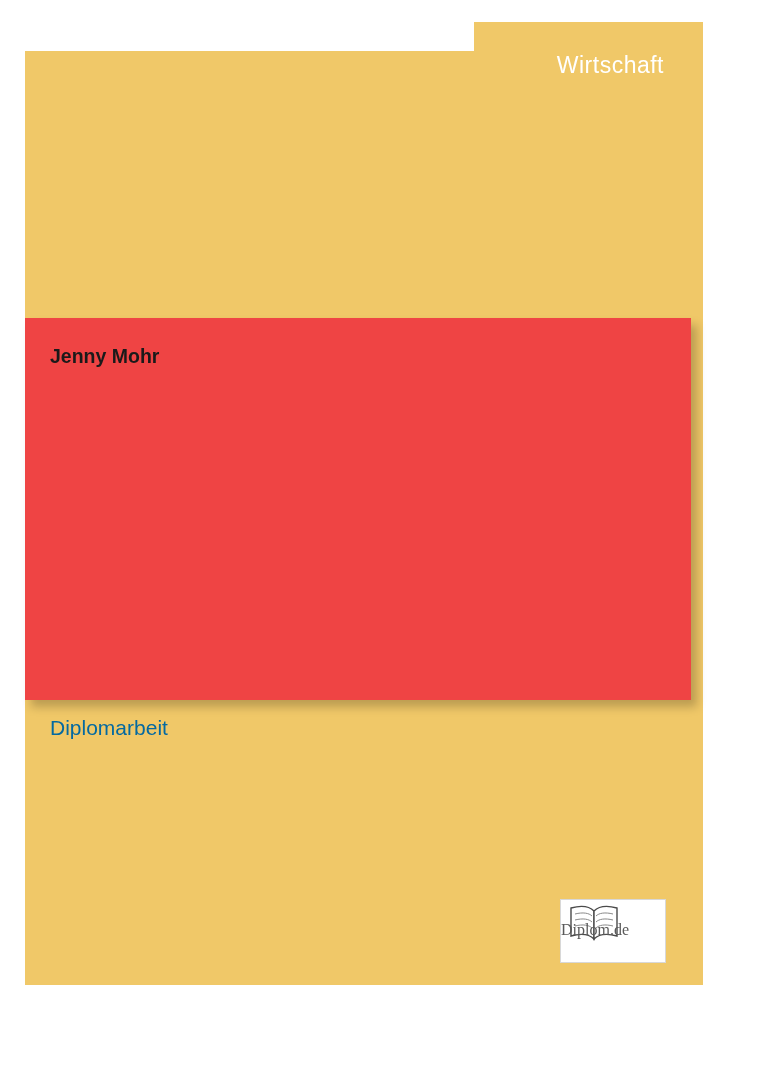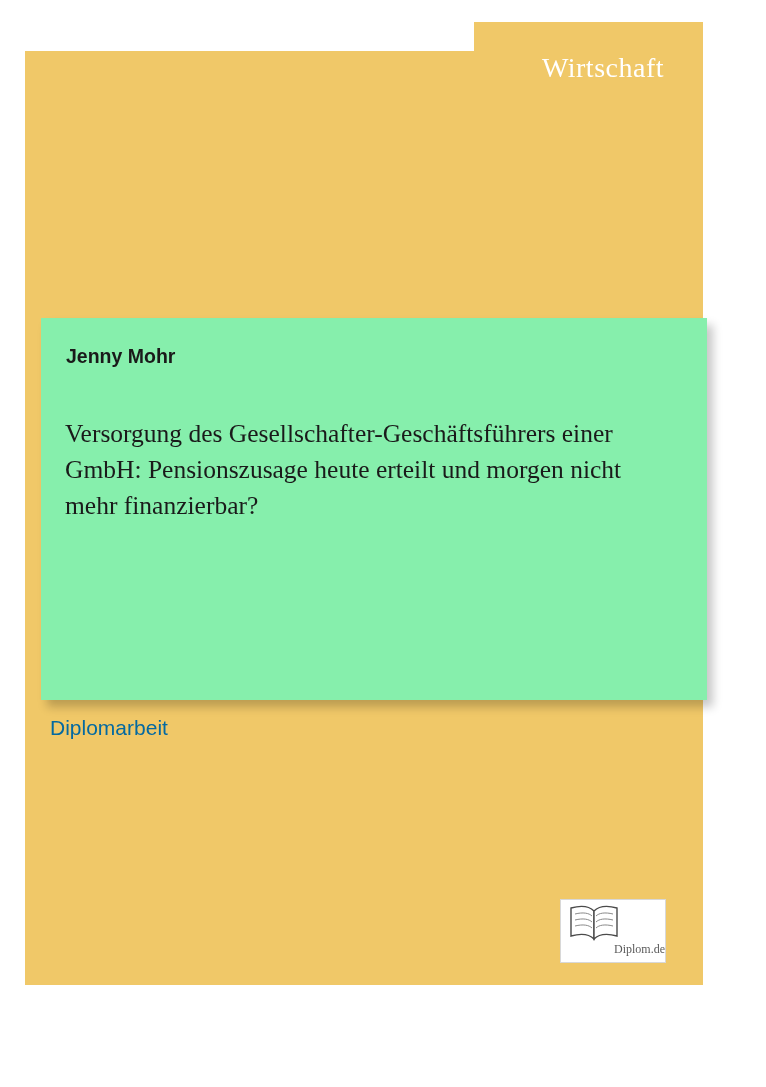--- a/index.html
+++ b/index.html
@@ -27,45 +27,45 @@
     left: 25px;
     top: 22px;
     width: 678px;
     height: 963px;
     background: #f0c868;
   }
 
   
   .white-card {
     position: absolute;
-    left: 16px;
+    left: 0px;
     top: 296px;
     width: 666px;
     height: 382px;
-    background: #86efac;
+    background: #ef4444;
     box-shadow: 6px 7px 9px rgba(0,0,0,0.22);
   }
 
   
   .top-notch {
     position: absolute;
     left: 0px;
     top: 0px;
     width: 449px;
     height: 29px;
     background: #ffffff;
   }
 
   .category-label {
     position: absolute;
     right: 39px;
     top: 30px;
-    font-size: 28px;
+    font-size: 23px;
     color: #ffffff;
-    font-family: Liberation Serif, serif;
+    font-family: Liberation Sans, sans-serif;
     letter-spacing: 0.5px;
     white-space: nowrap;
   }
 
   .author-name {
     position: absolute;
     left: 25px;
     top: 27px;
     font-size: 19.5px;
     font-weight: bold;
@@ -110,41 +110,40 @@
     position: absolute;
     left: 7px;
     top: 4px;
     width: 52px;
     height: 38px;
   }
   .logo-text {
     position: absolute;
     left: 0;
     right: 0;
-    bottom: 5px;
-    text-align: right;
-    font-size: 12px;
+    bottom: 23px;
+    text-align: left;
+    font-size: 16px;
     color: #5a5a5a;
     font-family: "Liberation Serif", serif;
   }
 </style>
 </head>
 <body>
 
 <div class="cover">
 
   <div class="tan-panel">
 
     <div class="top-notch"></div>
 
     <div class="category-label">Wirtschaft</div>
 
     <div class="white-card">
       <div class="author-name">Jenny Mohr</div>
-      <h1 class="doc-title">Versorgung des Gesellschafter-Geschäftsführers einer GmbH: Pensionszusage heute erteilt und morgen nicht mehr finanzierbar?</h1>
     </div>
 
     <div class="doc-type">Diplomarbeit</div>
 
     <div class="logo-box">
       <svg class="logo-mark" viewBox="0 0 52 38" xmlns="http://www.w3.org/2000/svg">
         <path d="M3 4 C14 1, 22 3, 26 7 L26 35 C22 31, 14 29, 3 32 Z" fill="#ffffff" stroke="#4a4a4a" stroke-width="1.4"></path>
         <path d="M49 4 C38 1, 30 3, 26 7 L26 35 C30 31, 38 29, 49 32 Z" fill="#ffffff" stroke="#4a4a4a" stroke-width="1.4"></path>
         <path d="M7 10 C15 8, 21 9, 24 12" fill="none" stroke="#8a8a8a" stroke-width="1"></path>
         <path d="M7 16 C15 14, 21 15, 24 18" fill="none" stroke="#8a8a8a" stroke-width="1"></path>

